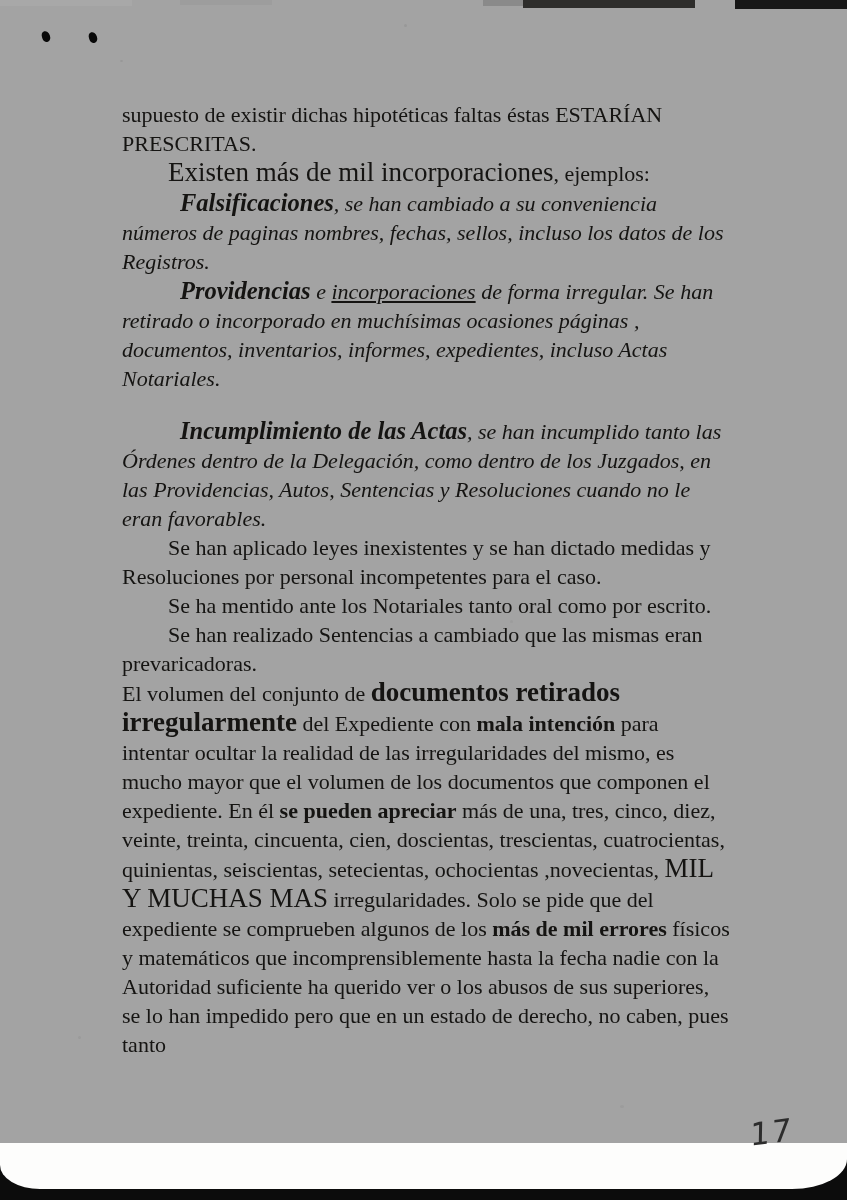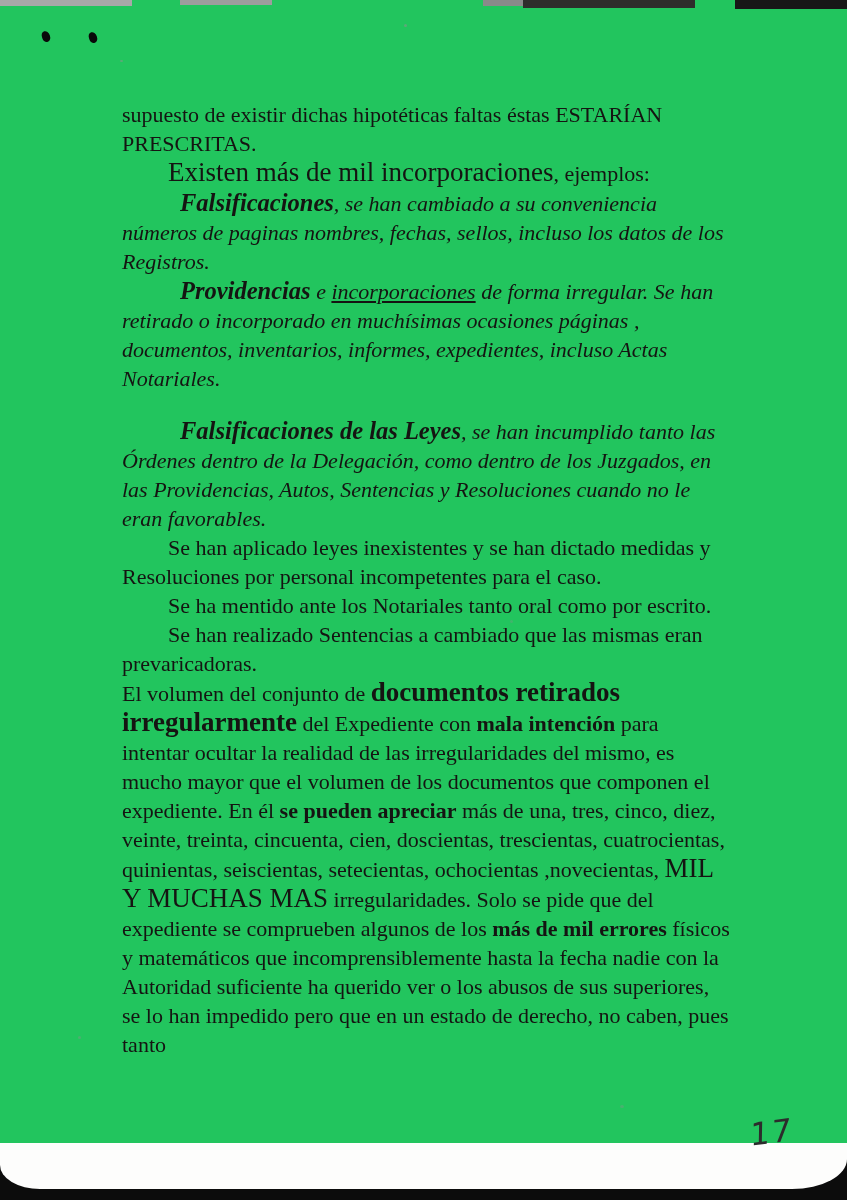--- a/index.html
+++ b/index.html
@@ -4,21 +4,21 @@
 <style>
   html, body {
     margin: 0;
     padding: 0;
     background: #ffffff;
   }
   .page {
     position: relative;
     width: 847px;
     height: 1200px;
-    background: #22c55e;
+    background: #a3a3a3;
     overflow: hidden;
     font-family: "Liberation Serif", "DejaVu Serif", serif;
     color: #151412;
   }
 
   
   .scan-strip { position: absolute; top: 0; }
   .strip-1 { left: 0;   width: 132px; height: 6px; background: #a8a8a8; }
   .strip-2 { left: 180px; width: 92px;  height: 5px; background: #9d9d9d; }
   .strip-3 { left: 483px; width: 40px;  height: 6px; background: #8a8a8a; }
@@ -122,21 +122,21 @@
   <div class="speck speck-3"></div>
   <div class="speck speck-4"></div>
   <div class="speck speck-5"></div>
   <div class="speck speck-6"></div>
 
   <div class="doc-body">
       <p class="para ind-none"><span class="run-normal">supuesto de existir dichas hipotéticas faltas éstas ESTARÍAN PRESCRITAS.</span></p>
       <p class="para ind-md"><span class="run-large">Existen más de mil incorporaciones</span><span class="run-normal">, ejemplos:</span></p>
       <p class="para ind-lg"><span class="run-heading">Falsificaciones</span><span class="run-normal">, se han cambiado a su conveniencia números de paginas nombres, fechas, sellos, incluso los datos de los Registros.</span></p>
       <p class="para ind-lg"><span class="run-heading">Providencias</span><span class="run-normal"> e </span><span class="run-underline">incorporaciones</span><span class="run-normal"> de forma irregular. Se han retirado o incorporado en muchísimas ocasiones páginas , documentos, inventarios, informes, expedientes, incluso Actas Notariales.</span></p>
-      <p class="para ind-lg gap-before"><span class="run-heading">Falsificaciones de las Leyes</span><span class="run-normal">, se han incumplido tanto las Órdenes dentro de la Delegación, como dentro de los Juzgados, en las Providencias, Autos, Sentencias y Resoluciones cuando no le eran favorables.</span></p>
+      <p class="para ind-lg gap-before"><span class="run-heading">Incumplimiento de las Actas</span><span class="run-normal">, se han incumplido tanto las Órdenes dentro de la Delegación, como dentro de los Juzgados, en las Providencias, Autos, Sentencias y Resoluciones cuando no le eran favorables.</span></p>
       <p class="para ind-md"><span class="run-normal">Se han aplicado leyes inexistentes y se han dictado medidas y Resoluciones por personal incompetentes para el caso.</span></p>
       <p class="para ind-md"><span class="run-normal">Se ha mentido ante los Notariales tanto oral como por escrito.</span></p>
       <p class="para ind-md"><span class="run-normal">Se han realizado Sentencias a cambiado que las mismas eran prevaricadoras.</span></p>
       <p class="para ind-none"><span class="run-normal">El volumen del conjunto de </span><span class="run-bold-large">documentos retirados irregularmente</span><span class="run-normal"> del Expediente con </span><span class="run-bold">mala intención</span><span class="run-normal"> para intentar ocultar la realidad de las irregularidades del mismo, es mucho mayor que el volumen de los documentos que componen el expediente. En él </span><span class="run-bold">se pueden apreciar</span><span class="run-normal"> más de una, tres, cinco, diez, veinte, treinta, cincuenta, cien, doscientas, trescientas, cuatrocientas, quinientas, seiscientas, setecientas, ochocientas ,novecientas, </span><span class="run-large">MIL Y MUCHAS MAS</span><span class="run-normal">  irregularidades. Solo se pide que del expediente se comprueben algunos de los </span><span class="run-bold">más de mil errores</span><span class="run-normal"> físicos y matemáticos que incomprensiblemente hasta la fecha nadie con la Autoridad suficiente ha querido ver o los abusos de sus superiores, se lo han impedido pero que en un estado de derecho, no caben, pues tanto</span></p>
     </div>
 
   <div class="scan-bottom"></div>
   <div class="scan-bottom-paper"></div>
 
   <div class="handwritten-number">17</div>

